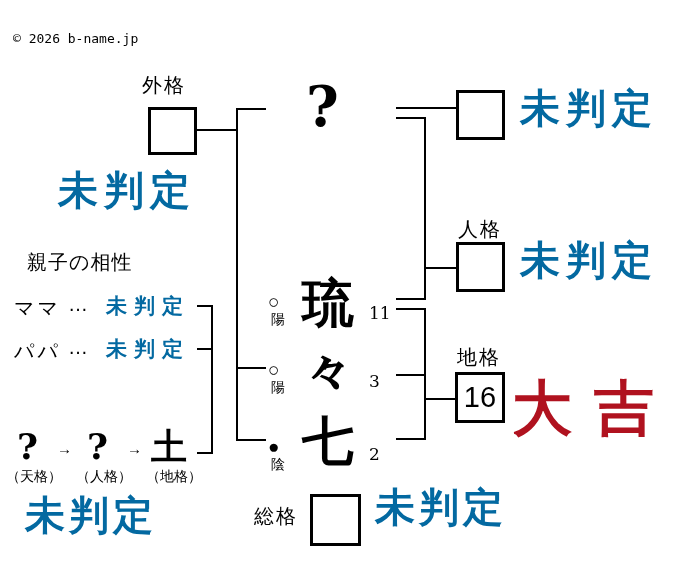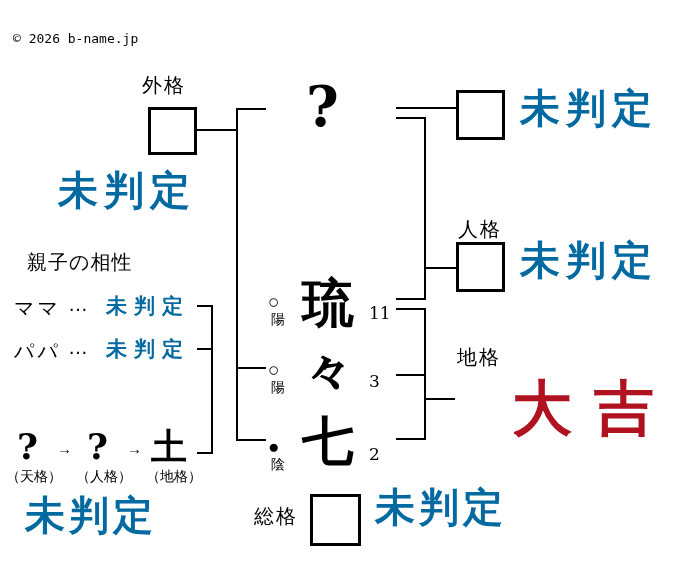--- a/index.html
+++ b/index.html
@@ -83,20 +83,23 @@
   </div>
   <div class="watermark" style="left:520px; top:88px;">未判定</div>
 
   <div class="abs kaku-label" style="left:458px; top:216px;font-family:Liberation Mono, monospace;">人格</div>
   <div class="kaku-box" style="left:456px; top:242px; width:49px; height:50px;">
     <span></span>
   </div>
   <div class="watermark" style="left:520px; top:240px;">未判定</div>
 
   <div class="abs kaku-label" style="left:457px; top:344px;">地格</div>
+  <div class="kaku-box" style="left:455px; top:372px; width:50px; height:51px;">
+    <span class="value-16">16</span>
+  </div>
   <div class="big-luck" style="left:512px; top:378px; color:#b0121f;">大吉</div>
 
   <div class="abs polarity-mark" style="left:268px; top:292px;">○</div>
   <div class="abs polarity-label" style="left:271px; top:312px;">陽</div>
   <div class="abs mincho name-char" style="left:302px; top:277px;">琉</div>
   <div class="abs stroke-num" style="left:369px; top:303px;">11</div>
 
   <div class="abs polarity-mark" style="left:268px; top:360px;">○</div>
   <div class="abs polarity-label" style="left:271px; top:380px;">陽</div>
   <div class="abs mincho name-char" style="left:302px; top:345px;">々</div>

